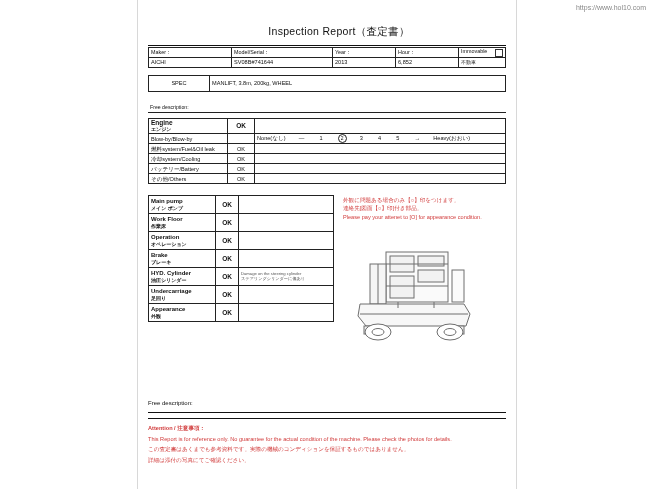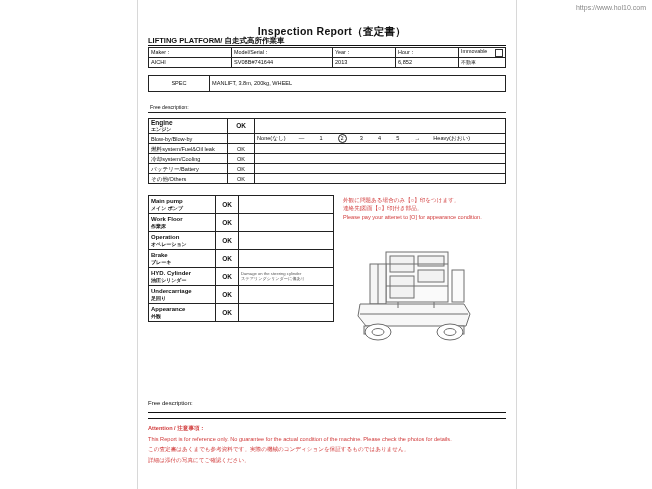--- a/index.html
+++ b/index.html
@@ -1,20 +1,20 @@
 <!DOCTYPE html>
 <html><head>
 <meta charset="utf-8">
 <style>
   html,body{margin:0;padding:0;background:#ffffff;}
   body{width:652px;height:489px;font-family:"Liberation Sans",sans-serif;color:#111;overflow:hidden;}
   #page{position:relative;width:652px;height:489px;background:#fff;}
   #sheet{position:absolute;left:137px;top:0;width:378px;height:489px;background:#fff;border-left:1px solid #d8d8d8;border-right:1px solid #d8d8d8;}
   .url{position:absolute;right:6px;top:4px;font-size:7px;color:#888;}
-  .doc-title{position:absolute;left:5px;top:25px;width:100%;text-align:center;font-size:10.5px;font-weight:bold;letter-spacing:.3px;}
+  .doc-title{position:absolute;left:12px;top:25px;width:100%;text-align:center;font-size:10.5px;font-weight:normal;letter-spacing:.3px;}
   .sect-title{position:absolute;font-size:7.5px;font-weight:bold;}
   .rule{position:absolute;background:#111;height:1px;}
   table{border-collapse:collapse;font-size:5.6px;}
   td{border:1px solid #222;padding:0 2px;vertical-align:middle;line-height:1.15;}
   .hdr td{font-size:5.4px;height:8px;background:#fff;}
   .jp{font-size:5px;}
   .cen{text-align:center;}
   .bold{font-weight:bold;}
 
   
@@ -59,21 +59,20 @@
 <body>
 
 <div id="page">
 
   <div class="url">https://www.hol10.com</div>
 
   <div id="sheet">
 
     <div class="doc-title">Inspection Report（査定書）</div>
 
-    <div class="sect-title" style="left:10px;top:36px;">LIFTING PLATFORM/ 自走式高所作業車</div>
     <div class="rule" style="left:10px;top:45px;width:358px;"></div>
 
     <table id="tbl-maker">
       <tbody>
           <tr class="hdr">
         <td style="width:78px">Maker：</td>
         <td style="width:96px">Model/Serial：</td>
         <td style="width:58px">Year：</td>
         <td style="width:58px">Hour：</td>
         <td>

